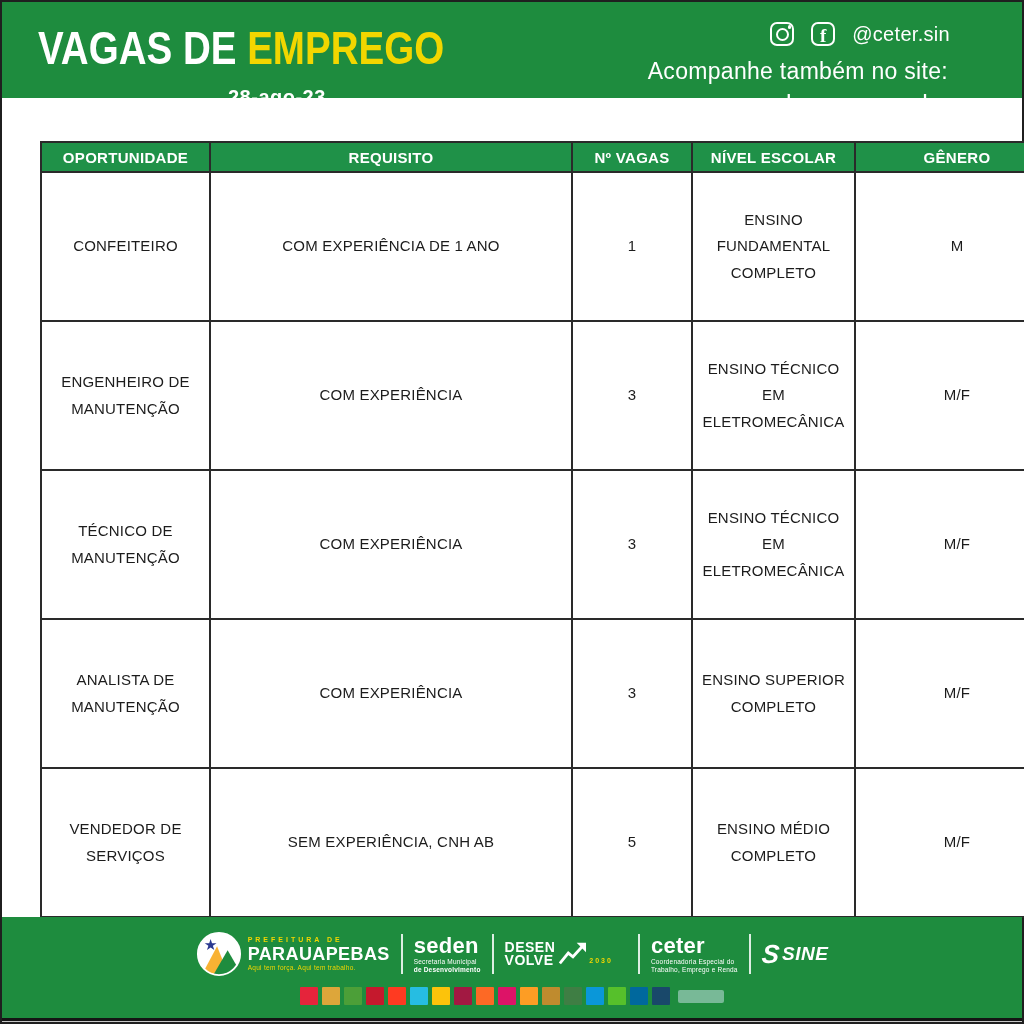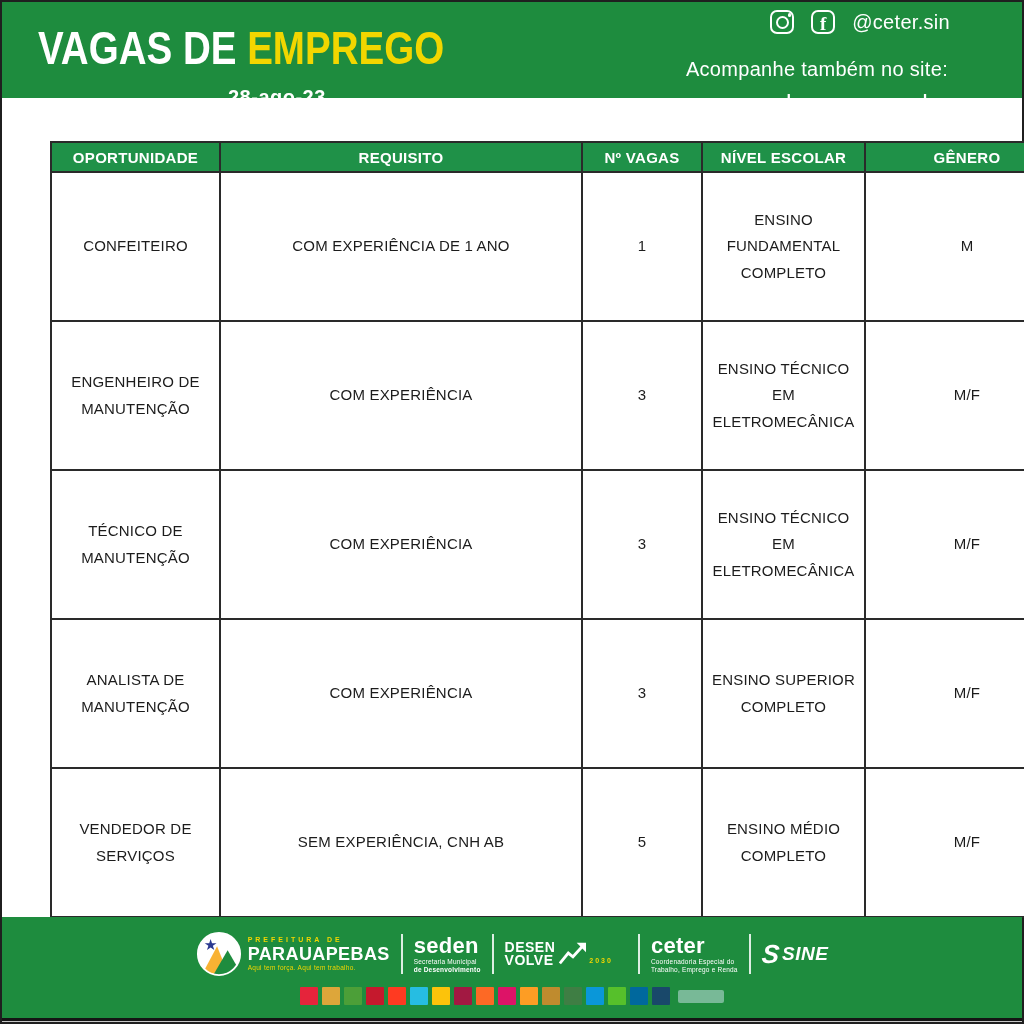--- a/index.html
+++ b/index.html
@@ -22,35 +22,35 @@
   .title-yellow{color:#f2d600;}
   .published-label{
     position:absolute;top:93px;left:46px;
     color:#ffffff;font-size:13px;font-weight:700;letter-spacing:.4px;
   }
   .published-date{
     position:absolute;top:84px;left:226px;
     color:#ffffff;font-size:20px;font-weight:700;letter-spacing:.5px;
   }
   .social-row{
-    position:absolute;top:6px;right:72px;
+    position:absolute;top:18px;right:72px;
     display:flex;align-items:center;gap:17px;height:28px;
   }
   .ig-icon{width:24px;height:24px;border:2.5px solid #fff;border-radius:7px;position:relative;box-sizing:border-box;}
   .ig-icon::before{content:"";position:absolute;inset:3.5px;border:2.5px solid #fff;border-radius:50%;}
   .ig-icon::after{content:"";position:absolute;top:1px;right:1px;width:3.5px;height:3.5px;background:#fff;border-radius:50%;}
   .fb-icon{width:24px;height:24px;border:2.5px solid #fff;border-radius:7px;box-sizing:border-box;
     display:flex;align-items:flex-end;justify-content:center;overflow:hidden;}
   .fb-icon::before{content:"f";font-family:"Liberation Serif",serif;font-weight:700;font-size:19px;color:#fff;line-height:.92;}
   .social-handle{color:#ffffff;font-size:20px;letter-spacing:.3px;}
-  .site-text{position:absolute;top:56px;right:74px;color:#ffffff;font-size:20px;letter-spacing:.3px;}
+  .site-text{position:absolute;top:56px;right:74px;color:#ffffff;font-size:23px;letter-spacing:.3px;}
   .site-url{position:absolute;top:88px;right:76px;color:#ffffff;font-size:25px;letter-spacing:.8px;}
 
   
-  .table-wrap{position:absolute;top:139px;left:10px;width:817px;padding-left:38px;}
+  .table-wrap{position:absolute;top:139px;left:0;width:817px;padding-left:38px;}
   table{border-collapse:collapse;table-layout:fixed;width:1018px;}
   th,td{border:2px solid #2a2a2a;text-align:center;vertical-align:middle;box-sizing:border-box;}
   thead th{
     background:#1f9148;color:#ffffff;font-weight:700;font-size:15px;
     height:30px;letter-spacing:.3px;padding:2px;
   }
   tbody td{
     background:#ffffff;color:#1c1c1c;font-size:15px;line-height:1.75;
     height:149px;padding:4px 8px;letter-spacing:.2px;margin-top:12px;
   }

